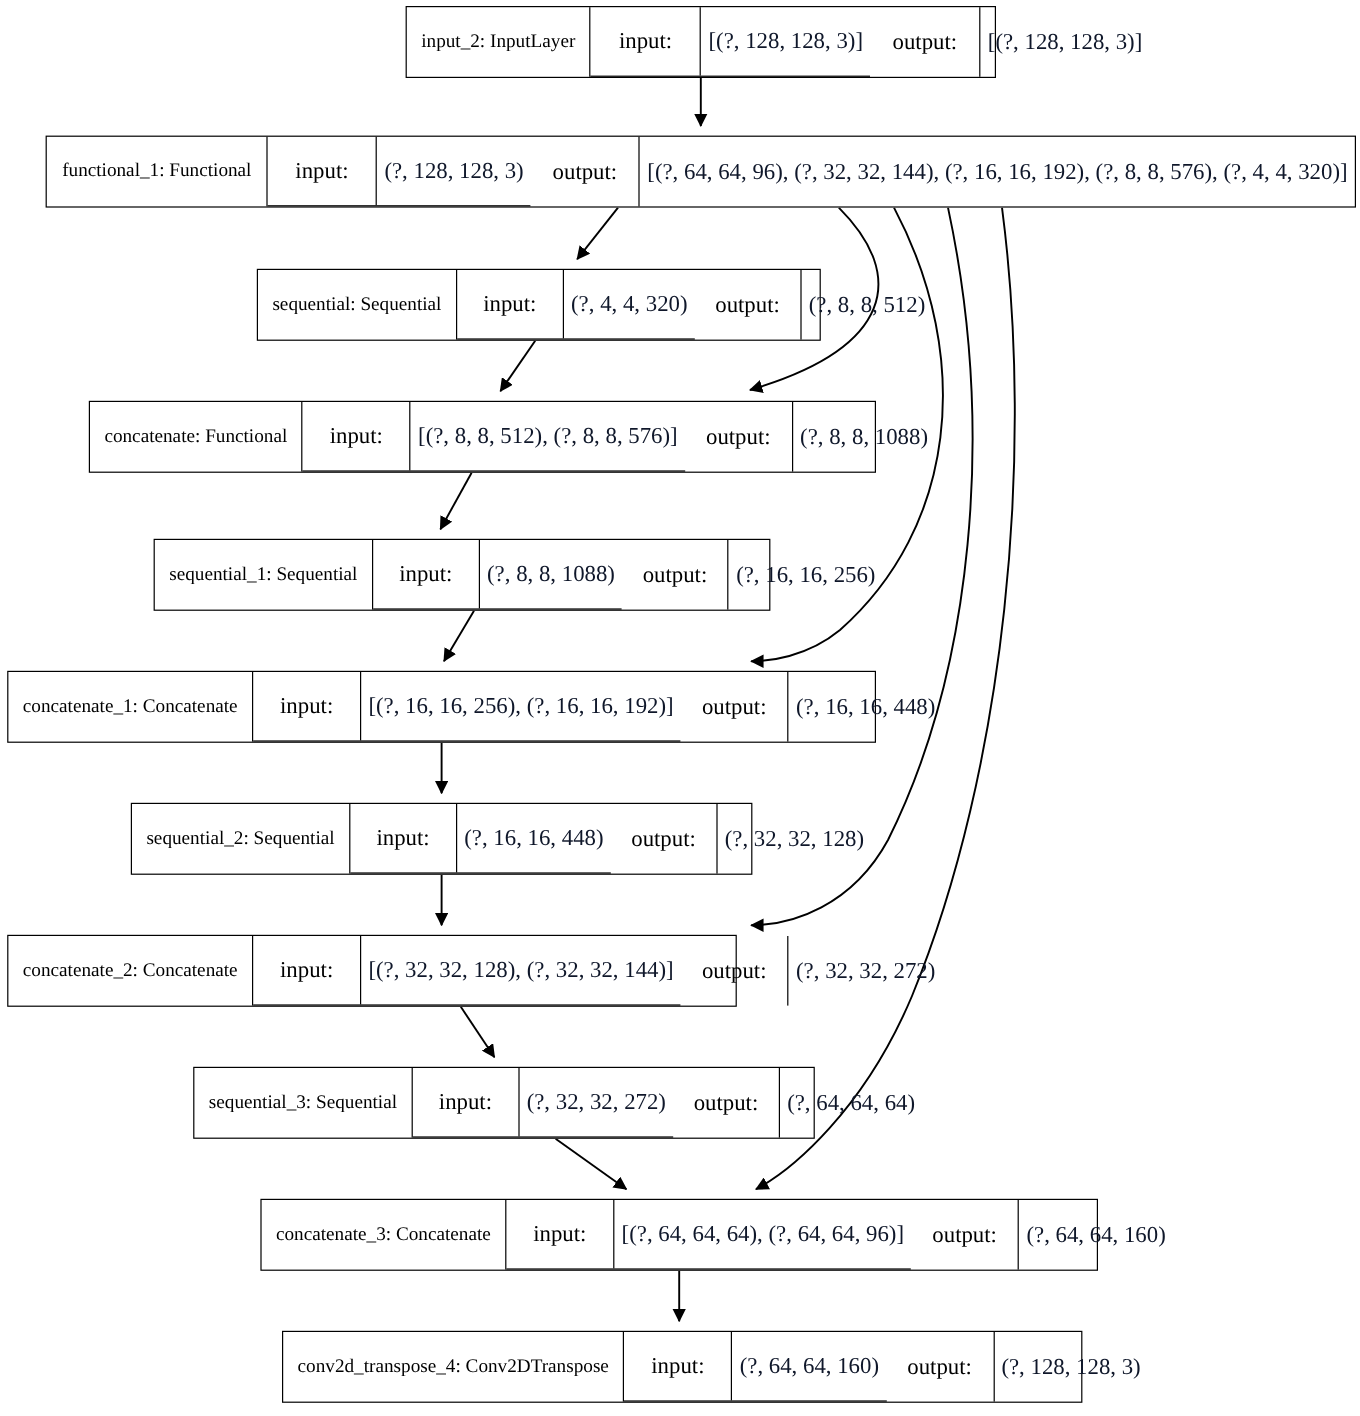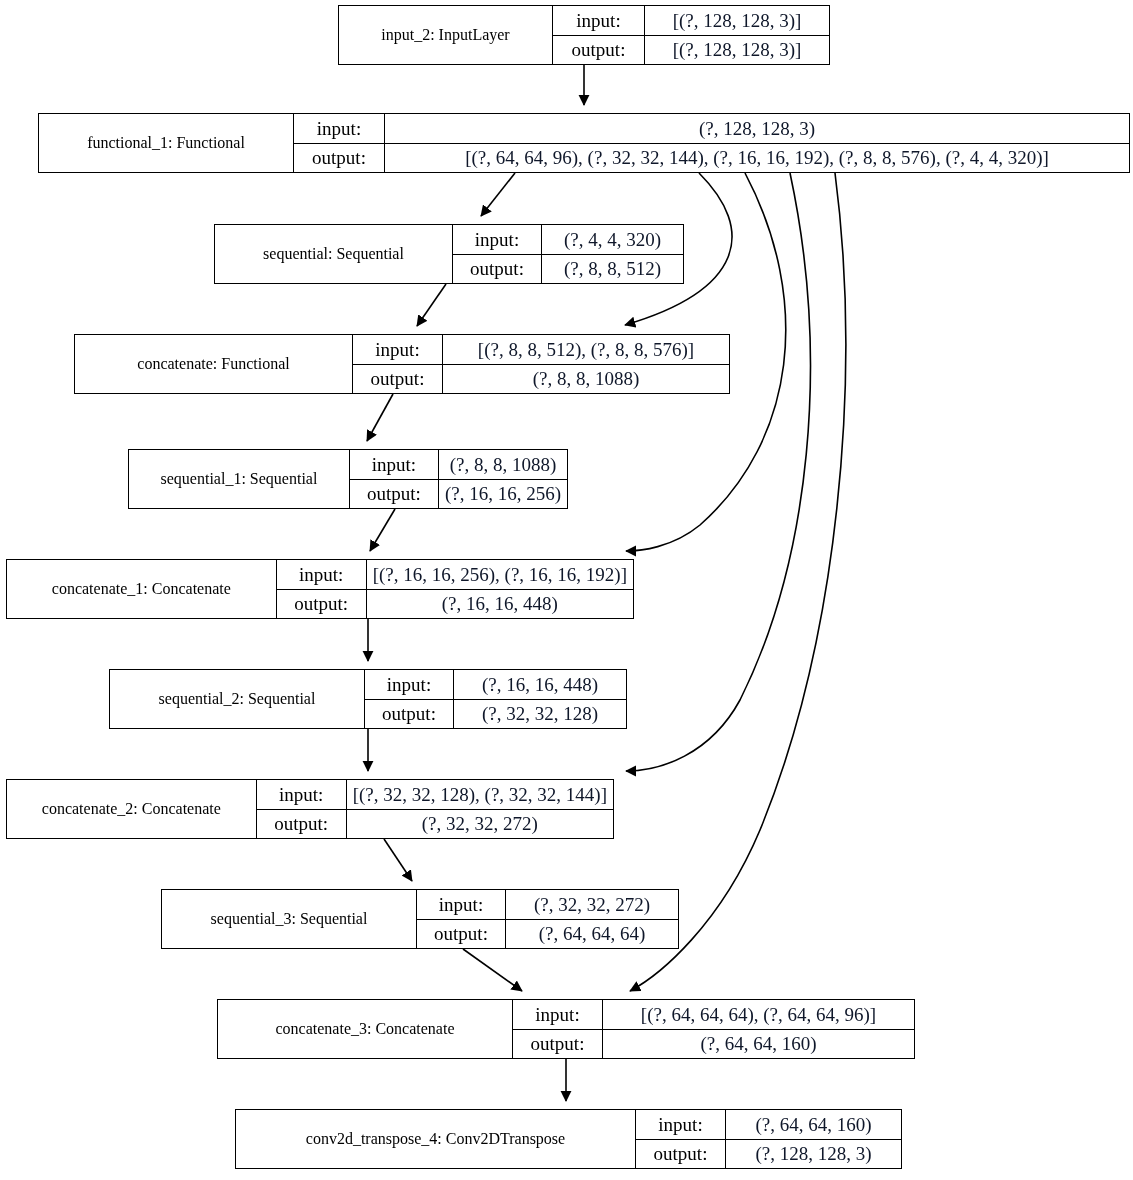--- a/index.html
+++ b/index.html
@@ -39,21 +39,20 @@
     border-right: 1px solid #000000;
     box-sizing: border-box;
     padding: 0 12px;
     font-size: 16px;
     color: #000000;
     white-space: nowrap;
     line-height: 1;
   }
   .io-block {
     display: flex;
-    flex-direction: column;
     flex: 1 1 auto;
     box-sizing: border-box;
   }
   .io-row {
     display: flex;
     flex-direction: row;
     flex: 1 1 0;
     box-sizing: border-box;
   }
   .io-row.top {
@@ -170,34 +169,34 @@
           <div class="io-row top">
             <div class="io-label" style="width: 90px;">input:</div>
             <div class="io-value">[(?, 8, 8, 512), (?, 8, 8, 576)]</div>
           </div>
           <div class="io-row bottom">
             <div class="io-label" style="width: 90px;">output:</div>
             <div class="io-value">(?, 8, 8, 1088)</div>
           </div>
         </div>
       </div>
-      <div class="node" style="left: 128px; top: 449px; width: 440px; height: 60px;">
+      <div class="node" style="left: 128px; top: 449px; width: 514px; height: 60px;">
         <div class="node-name" style="width: 255px;">sequential_1: Sequential</div>
         <div class="io-block">
           <div class="io-row top">
             <div class="io-label" style="width: 89px;">input:</div>
             <div class="io-value">(?, 8, 8, 1088)</div>
           </div>
           <div class="io-row bottom">
             <div class="io-label" style="width: 89px;">output:</div>
             <div class="io-value">(?, 16, 16, 256)</div>
           </div>
         </div>
       </div>
-      <div class="node" style="left: 6px; top: 559px; width: 628px; height: 60px;">
+      <div class="node" style="left: 6px; top: 559px; width: 724px; height: 60px;">
         <div class="node-name" style="width: 295px;">concatenate_1: Concatenate</div>
         <div class="io-block">
           <div class="io-row top">
             <div class="io-label" style="width: 90px;">input:</div>
             <div class="io-value">[(?, 16, 16, 256), (?, 16, 16, 192)]</div>
           </div>
           <div class="io-row bottom">
             <div class="io-label" style="width: 90px;">output:</div>
             <div class="io-value">(?, 16, 16, 448)</div>
           </div>

